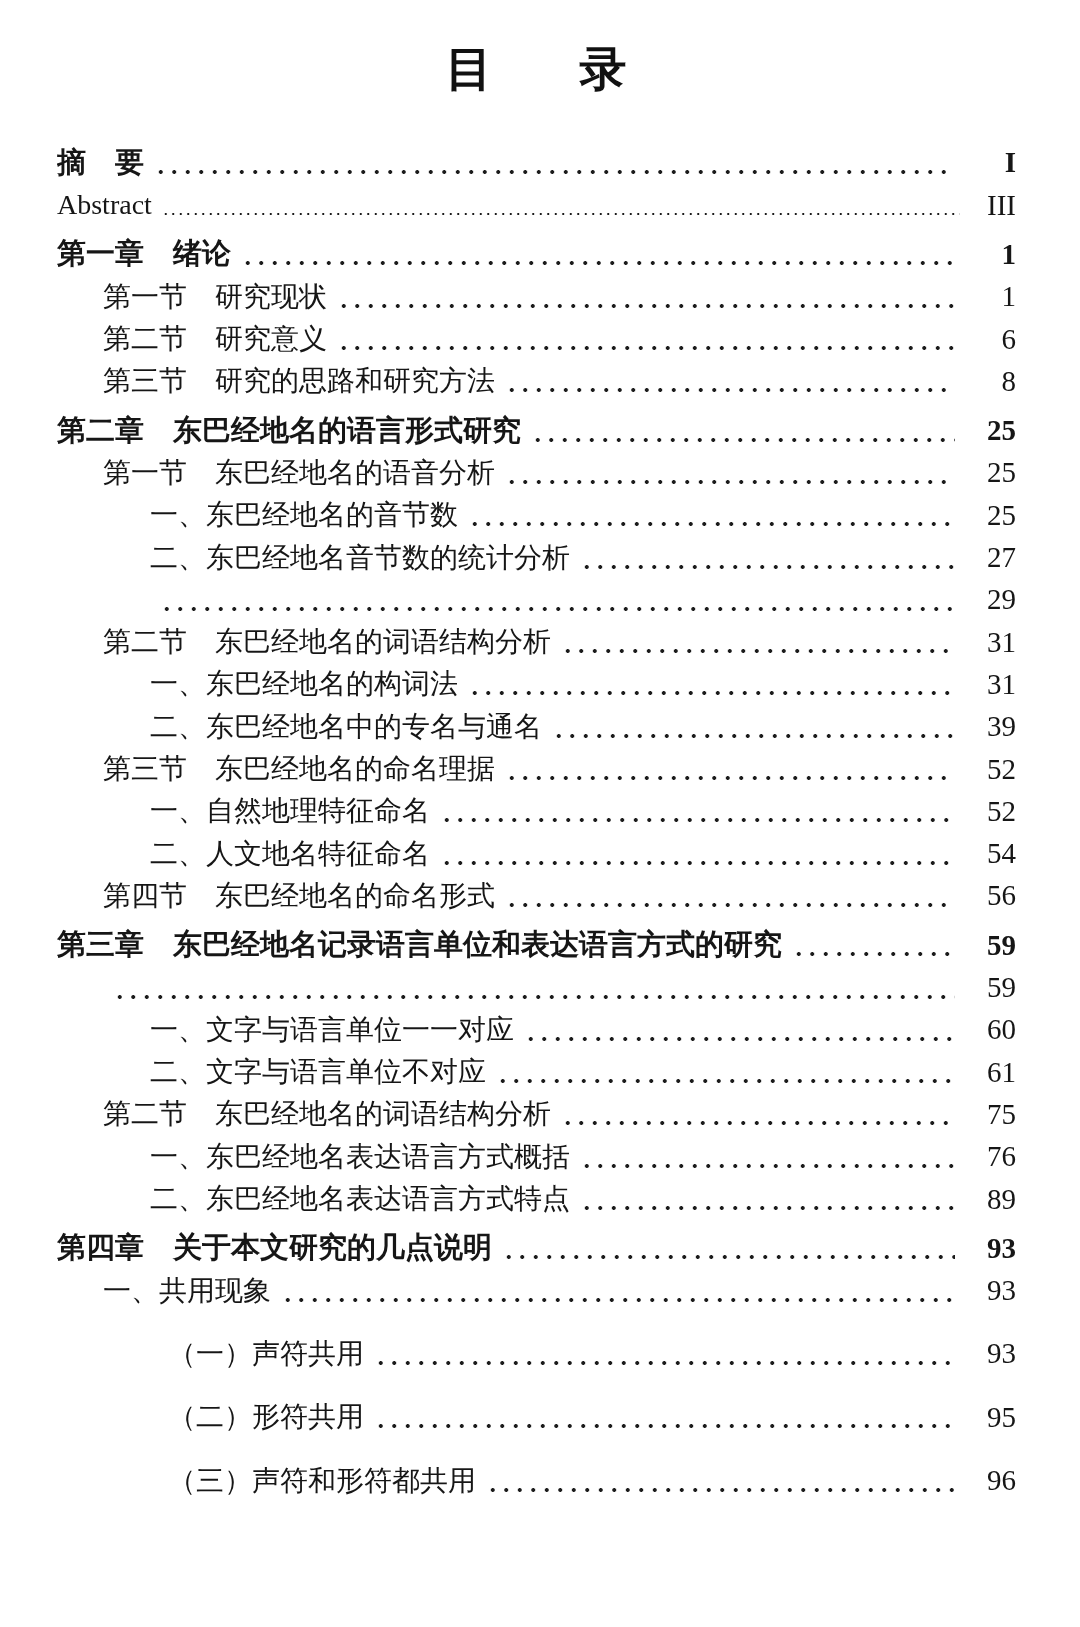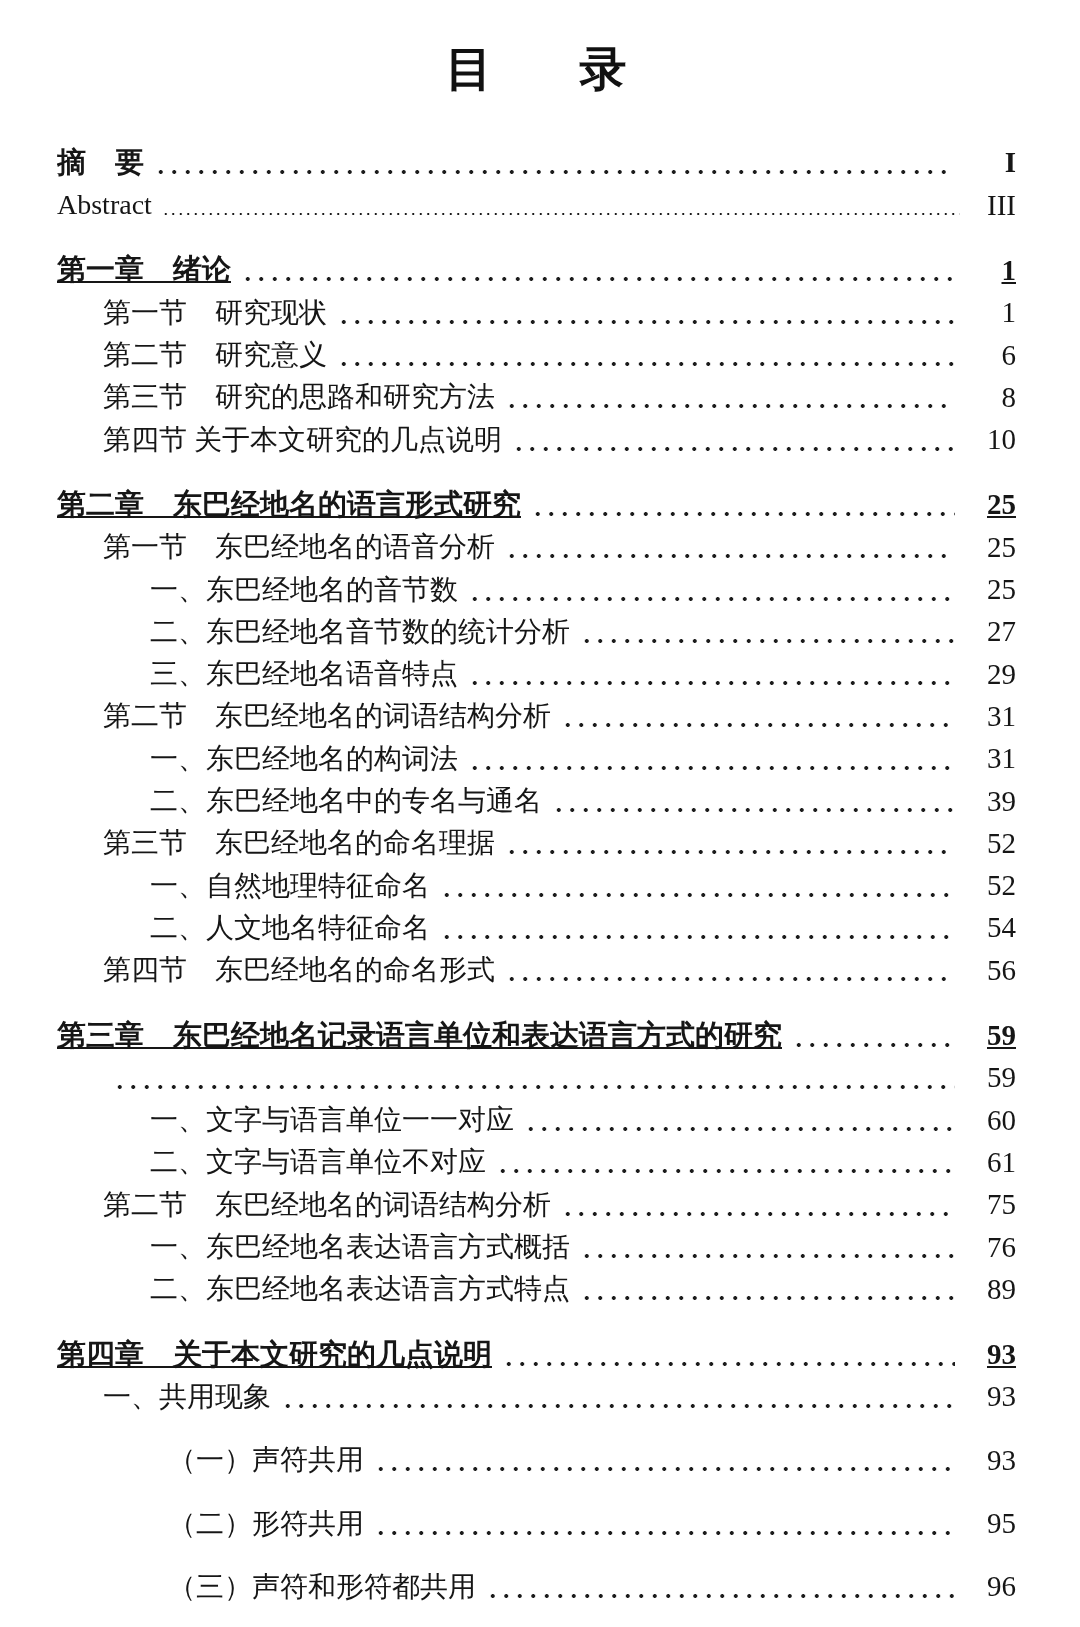--- a/index.html
+++ b/index.html
@@ -44,21 +44,21 @@
   .row .label {
     white-space: pre;
     flex: 0 1 auto;
     overflow: hidden;
   }
   .row.bold {
     font-family: "Liberation Sans", "DejaVu Sans", sans-serif;
     font-weight: 700;
     font-size: 29px;
   }
-  .row.gap { margin-top: 23px; text-decoration: underline; }
+  .row.gap { margin-top: 7px; }
   .lvl0 { padding-left: 0; }
   .lvl1 { padding-left: 46px; }
   .lvl2 { padding-left: 93px; }
   .lvl3 { padding-left: 111px; margin-top: 21px; }
   .leader {
     flex: 1 1 auto;
     height: 100%;
     margin: 0 13px 0 10px;
     background-image: radial-gradient(circle, #1a1a1a 1.7px, rgba(0,0,0,0) 2.2px);
     background-size: 13.5px 10px;
@@ -109,25 +109,20 @@
       <div class="row lvl1">
     <span class="label">第二节　研究意义</span>
     <span class="leader"></span>
     <span class="pagenum">6</span>
   </div>
       <div class="row lvl1">
     <span class="label">第三节　研究的思路和研究方法</span>
     <span class="leader"></span>
     <span class="pagenum">8</span>
   </div>
-      <div class="row lvl1">
-    <span class="label">第四节 关于本文研究的几点说明</span>
-    <span class="leader"></span>
-    <span class="pagenum">10</span>
-  </div>
       <div class="row lvl0 bold gap">
     <span class="label">第二章　东巴经地名的语言形式研究</span>
     <span class="leader"></span>
     <span class="pagenum">25</span>
   </div>
       <div class="row lvl1">
     <span class="label">第一节　东巴经地名的语音分析</span>
     <span class="leader"></span>
     <span class="pagenum">25</span>
   </div>
@@ -135,21 +130,20 @@
     <span class="label">一、东巴经地名的音节数</span>
     <span class="leader"></span>
     <span class="pagenum">25</span>
   </div>
       <div class="row lvl2">
     <span class="label">二、东巴经地名音节数的统计分析</span>
     <span class="leader"></span>
     <span class="pagenum">27</span>
   </div>
       <div class="row lvl2">
-    <span class="label">三、东巴经地名语音特点</span>
     <span class="leader"></span>
     <span class="pagenum">29</span>
   </div>
       <div class="row lvl1">
     <span class="label">第二节　东巴经地名的词语结构分析</span>
     <span class="leader"></span>
     <span class="pagenum">31</span>
   </div>
       <div class="row lvl2">
     <span class="label">一、东巴经地名的构词法</span>

